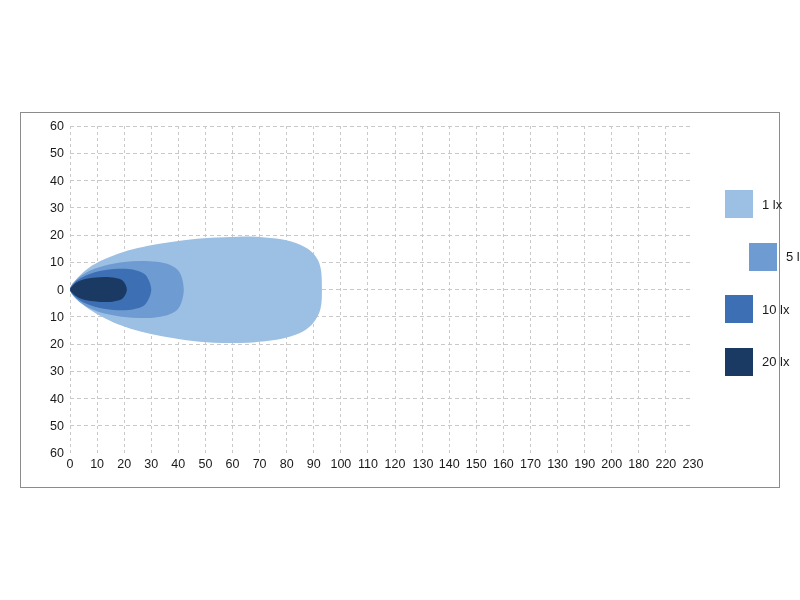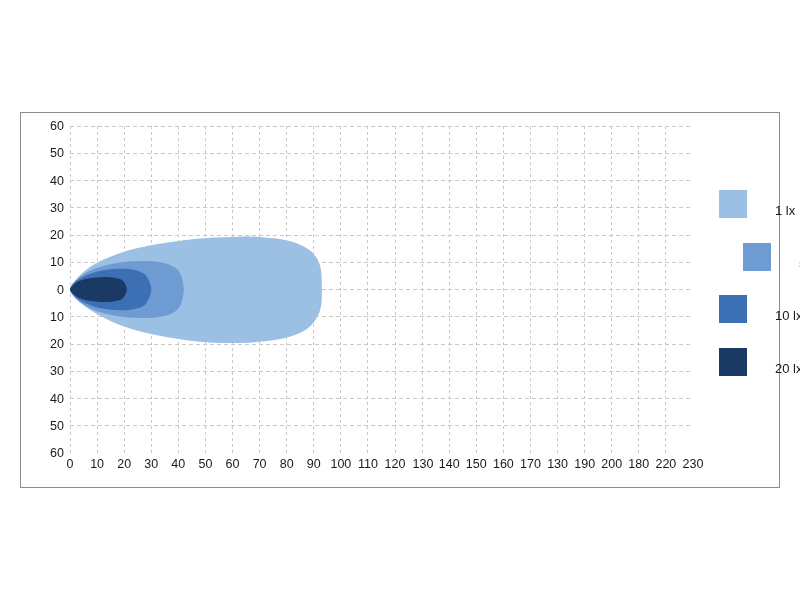--- a/index.html
+++ b/index.html
@@ -65,25 +65,24 @@
   }
 
   
   .legend{
     position:absolute;
     left:715px; top:190px;
     width:70px;  height:200px;
   }
   .legend-row{
     position:absolute;
-    left:4px;
+    left:10px;
     height:28px;
     display:flex;
-    align-items:flex-end;
-    gap:19px;
+    align-items:center;
   }
   .legend-swatch{
     width:28px;height:28px;
     flex:0 0 28px;
     display:block;
   }
   .legend-text{
     margin-left:9px;
     font-size:13px;
     color:#1a1a1a;

